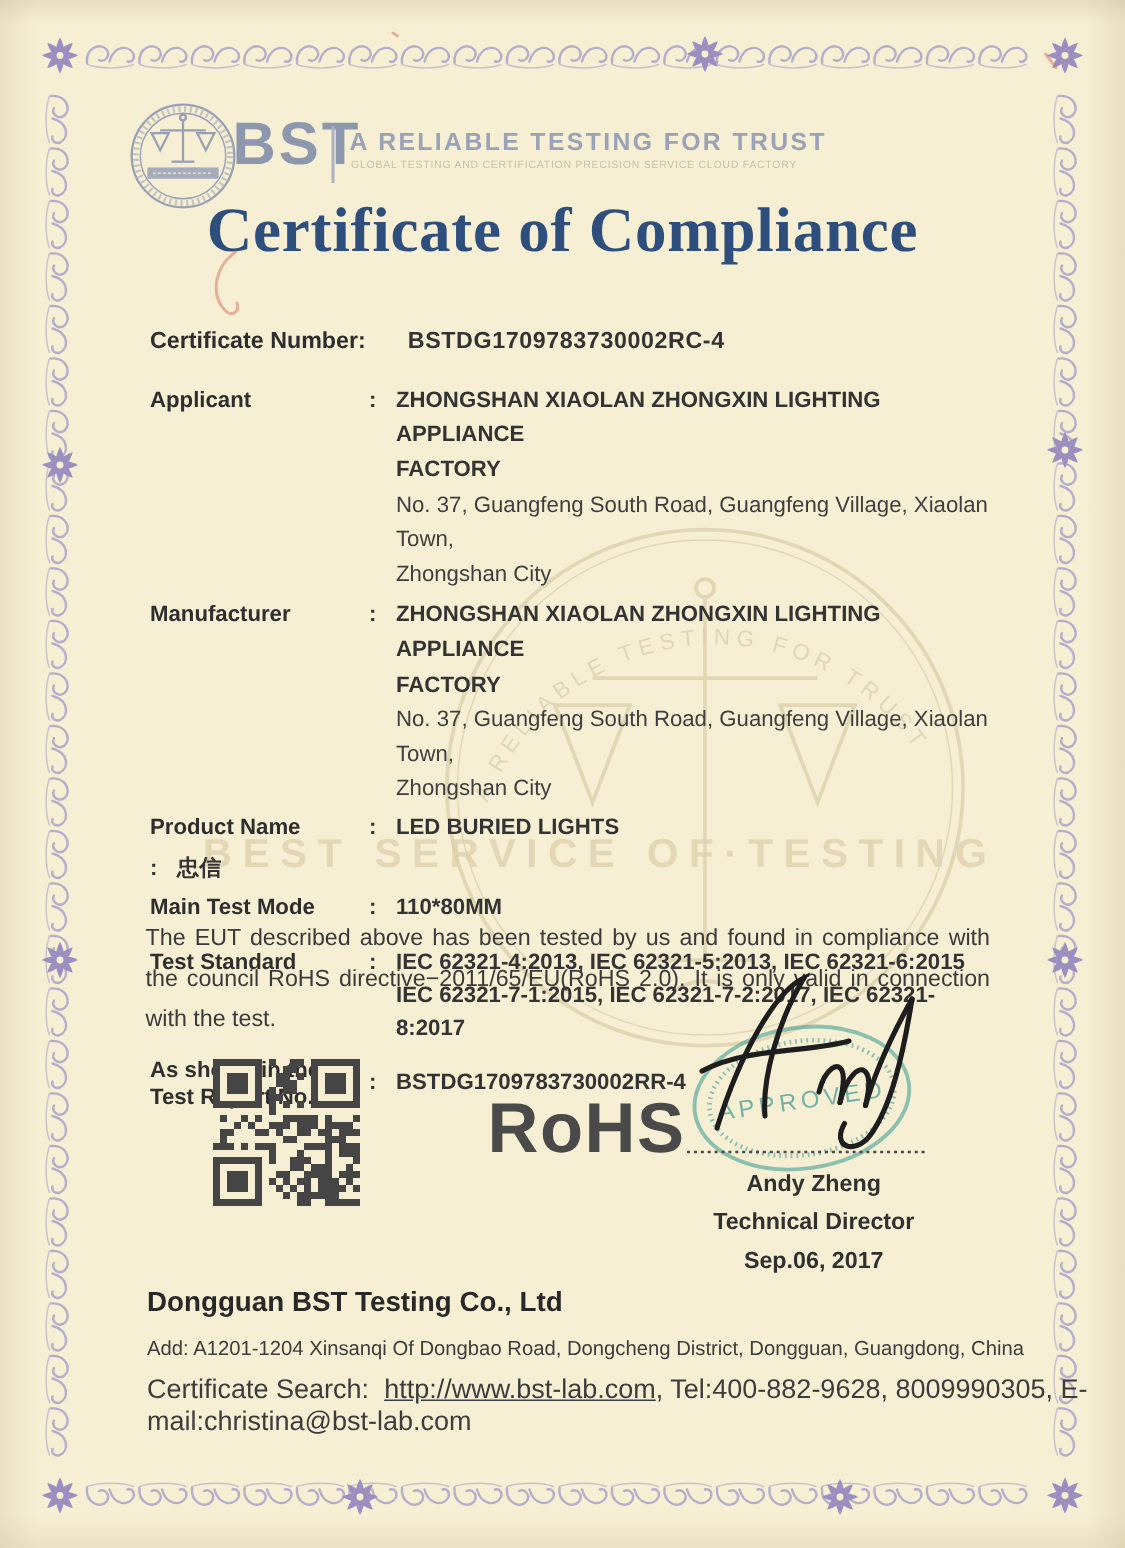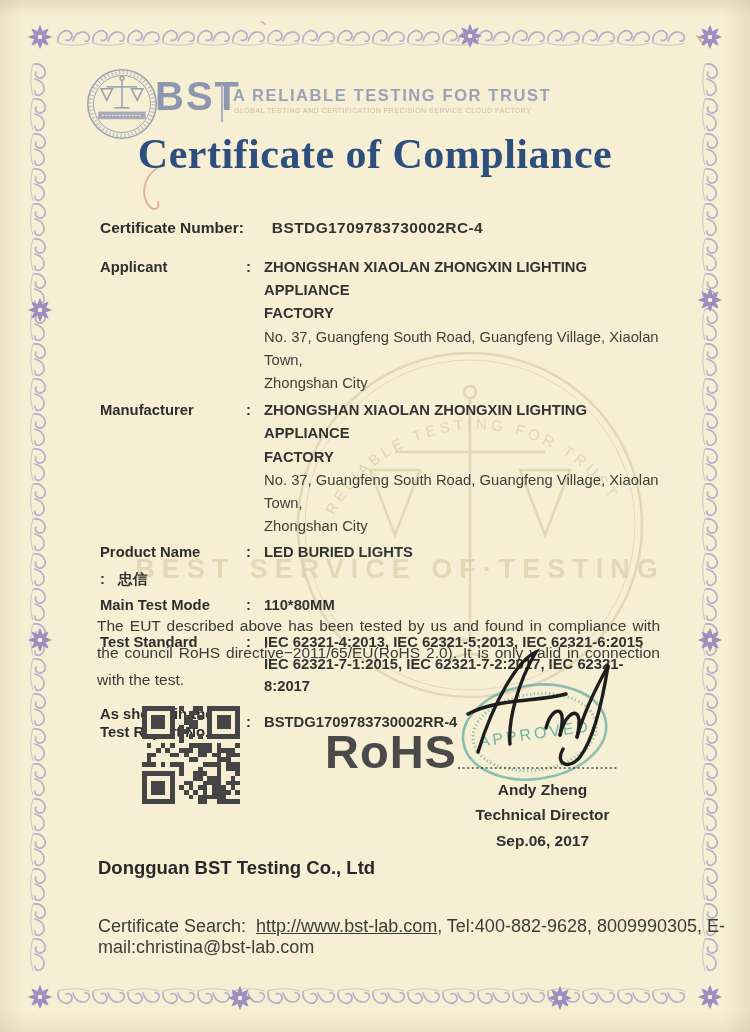--- a/index.html
+++ b/index.html
@@ -460,20 +460,21 @@
       <path d="M127,97 C134,72 148,44 158,26"></path>
       <path d="M158,26 C152,64 144,98 130,117 C120,130 104,125 113,109"></path>
     </g>
   </svg>
 
   <div class="sig-name">Andy Zheng</div>
   <div class="sig-title">Technical Director</div>
   <div class="sig-date">Sep.06, 2017</div>
 
   <div class="footer-company">Dongguan BST Testing Co., Ltd</div>
+  <div class="footer-address">Add: A1201-1204 Xinsanqi Of Dongbao Road, Dongcheng District, Dongguan, Guangdong, China</div>
   <div class="footer-search">
     <span>Certificate Search:</span>
     <span>&nbsp;</span><span class="url">http://www.bst-lab.com</span><span>,  Tel:400-882-9628, 8009990305, E-mail:christina@bst-lab.com</span>
   </div>
 
   <svg class="abs" style="left:0;top:0;" width="750" height="1032" viewBox="0 0 750 1032">
     <g stroke="#cf6454" fill="none" stroke-width="2" opacity=".45" stroke-linecap="round">
       <path d="M157,168 C143,178 140,196 150,207 C154,211 160,209 158,202"></path>
       <path d="M697,36 l7,9"></path>
       <path d="M262,22 l3,2"></path>

